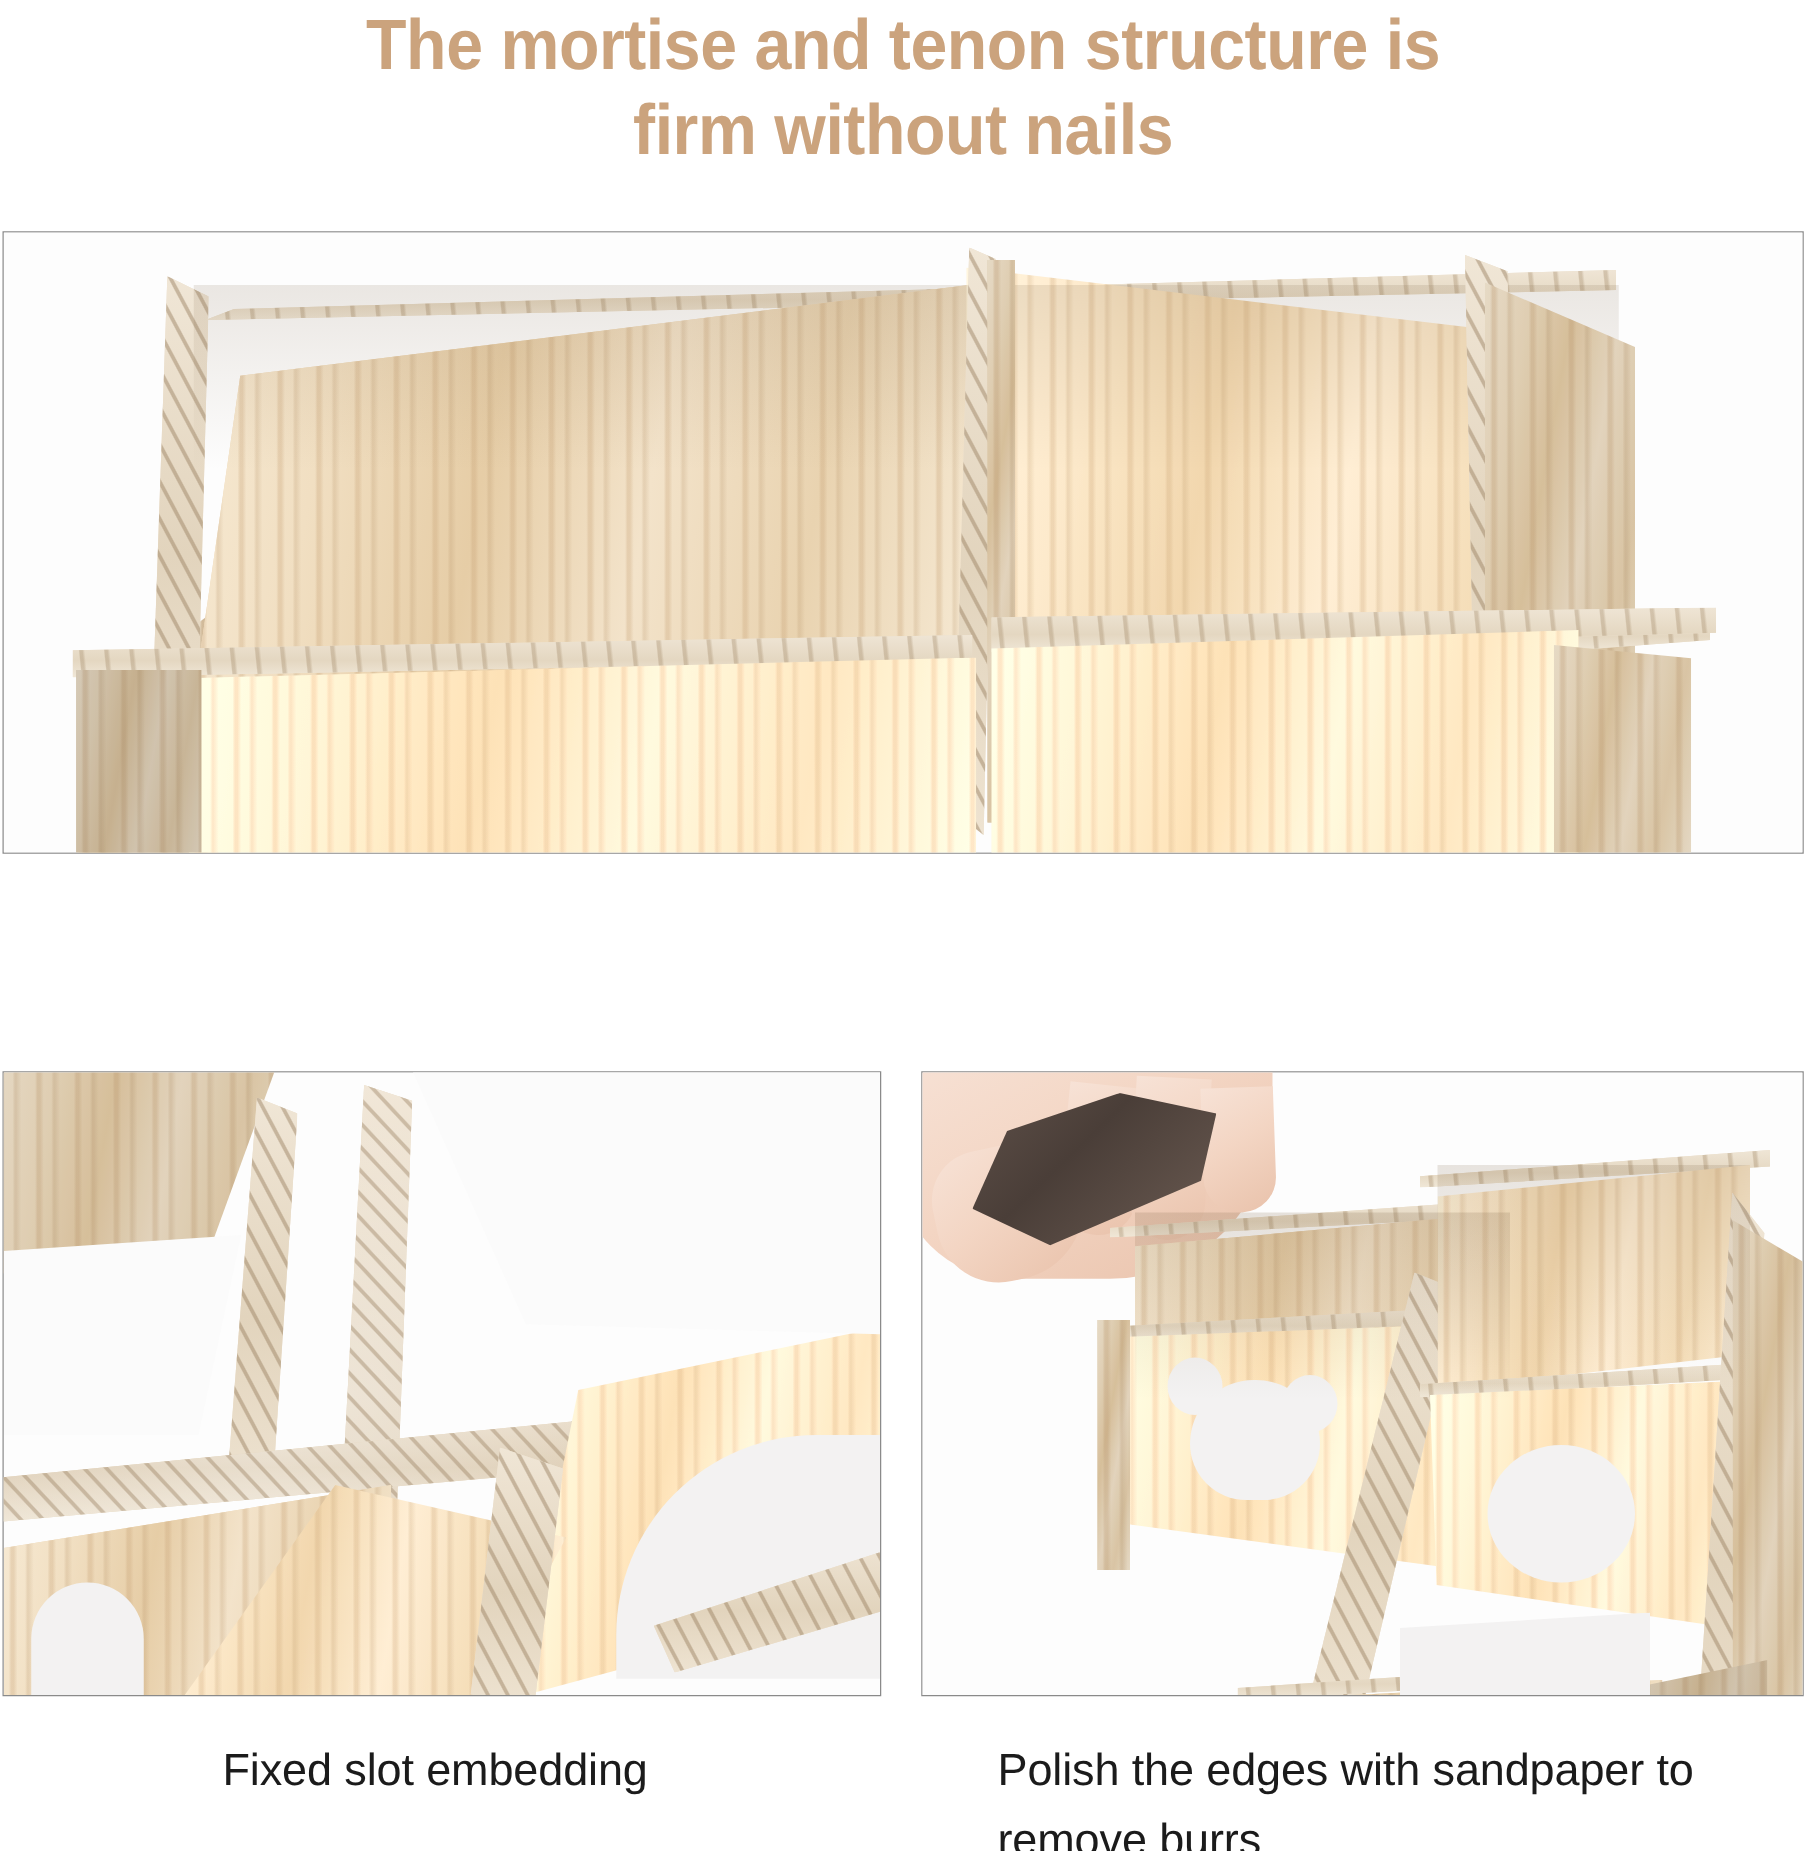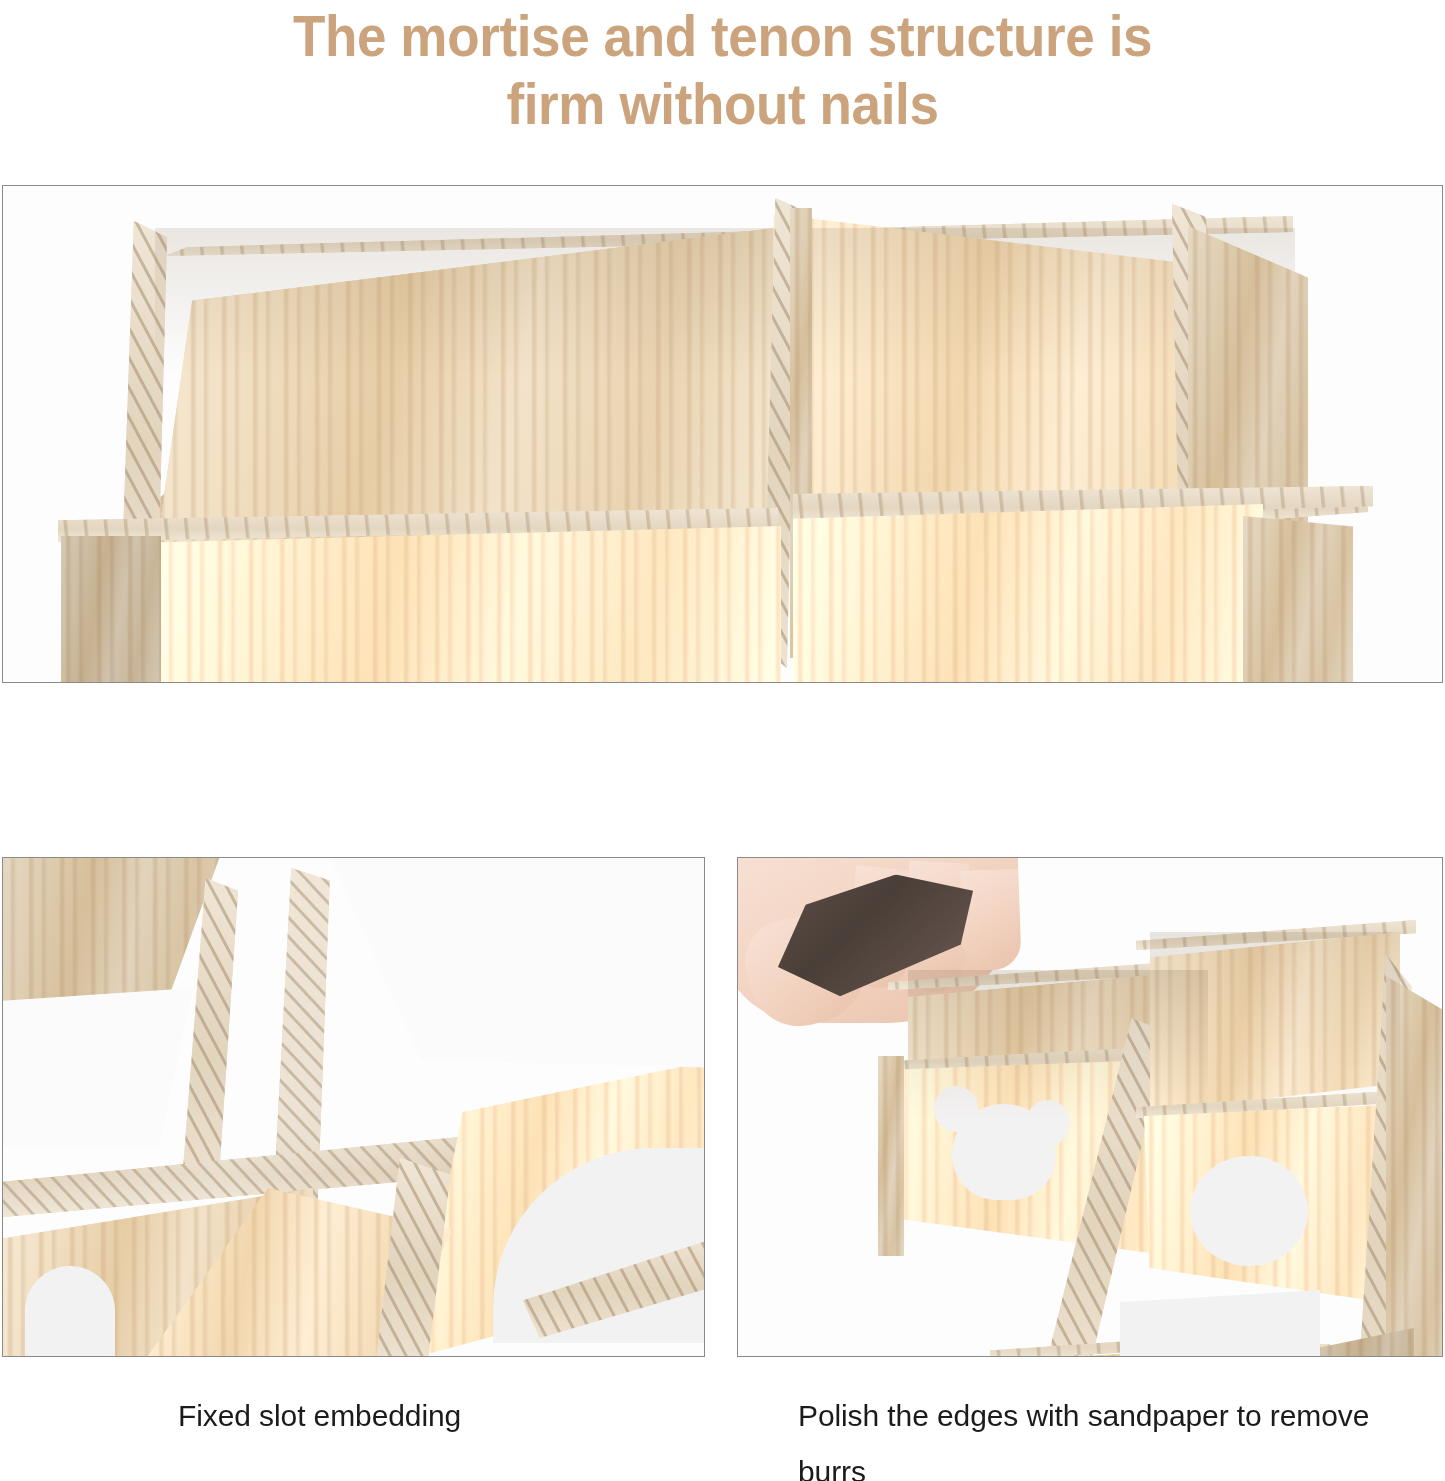--- a/index.html
+++ b/index.html
@@ -145,21 +145,21 @@
     font-size: 35px;
     line-height: 58px;
     color: #1b1b1b;
     letter-spacing: -0.1px;
   }
 
   .caption {
     position: absolute;
     font-family: "Liberation Sans", sans-serif;
     font-weight: 400;
-    font-size: 30px;
+    font-size: 36px;
     line-height: 56px;
     color: #1b1b1b;
     letter-spacing: -0.1px;
   }
   #caption-left  { left: 178px; top: 1388px; width: 520px; }
   #caption-right { left: 798px; top: 1388px; width: 600px; }
 </style>
 </head>
 <body>
 

